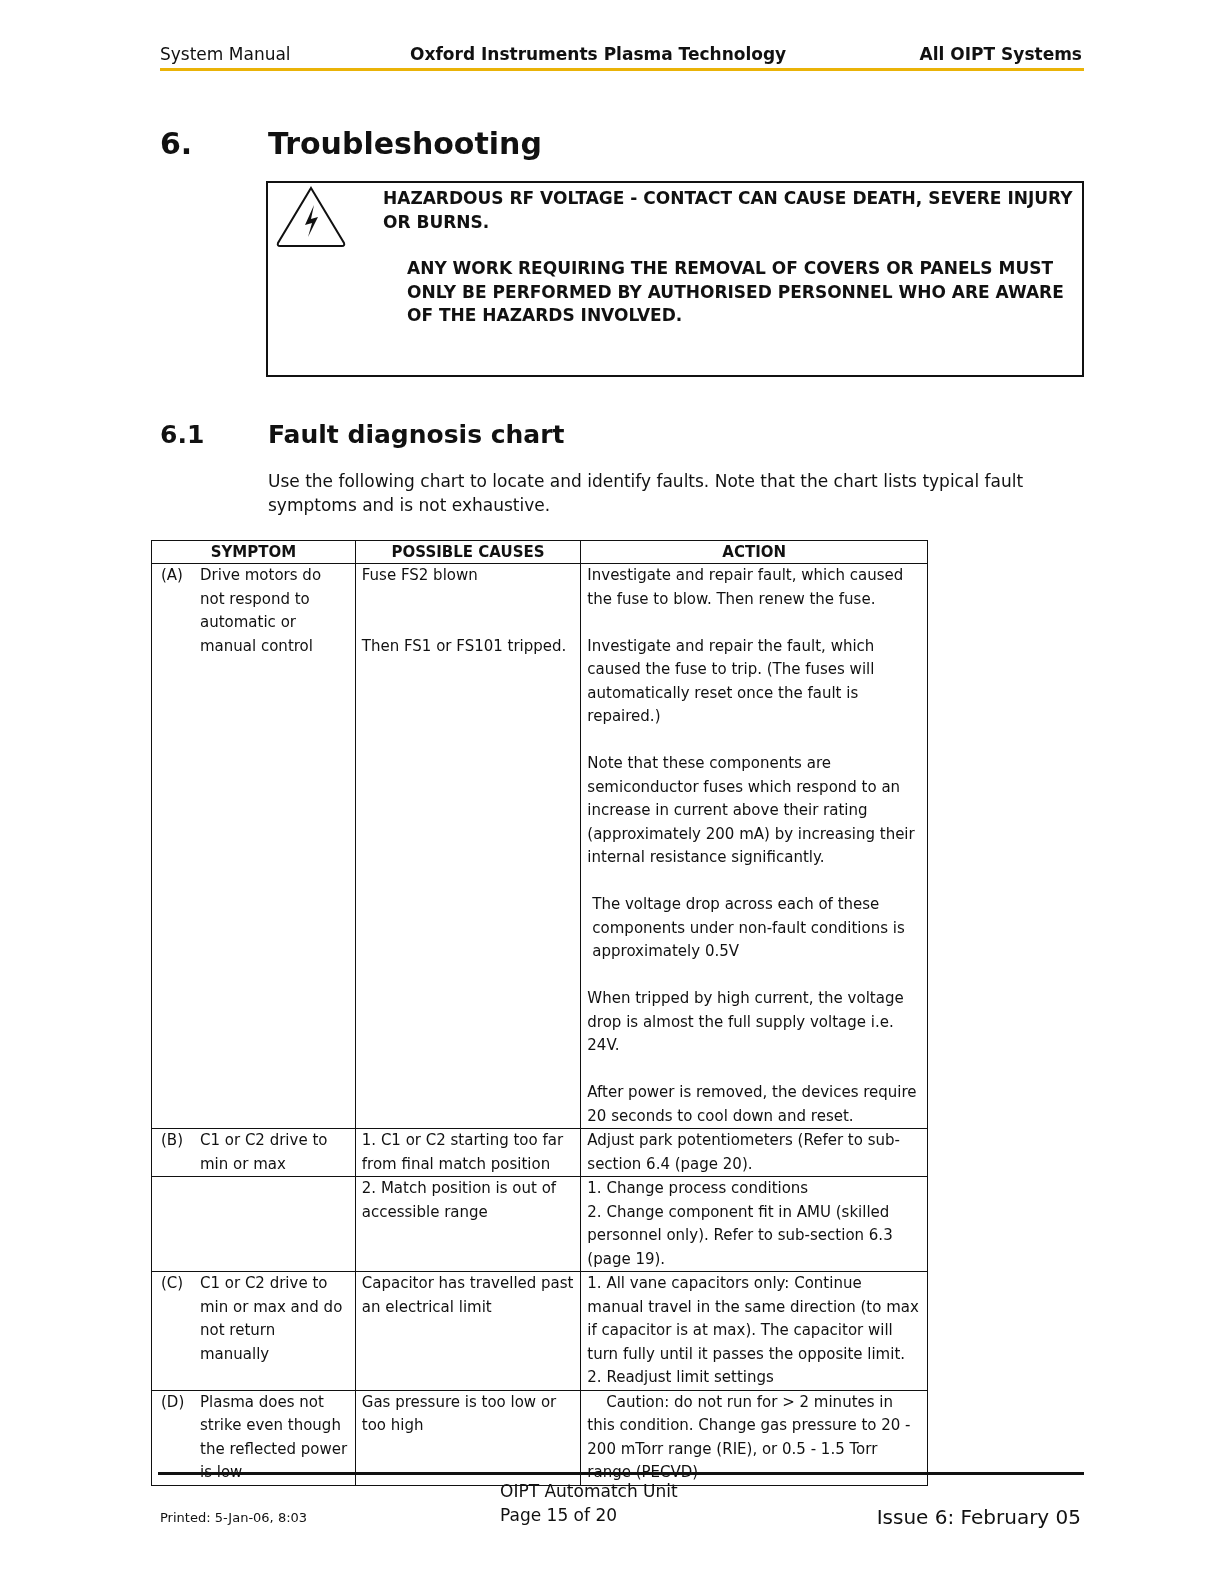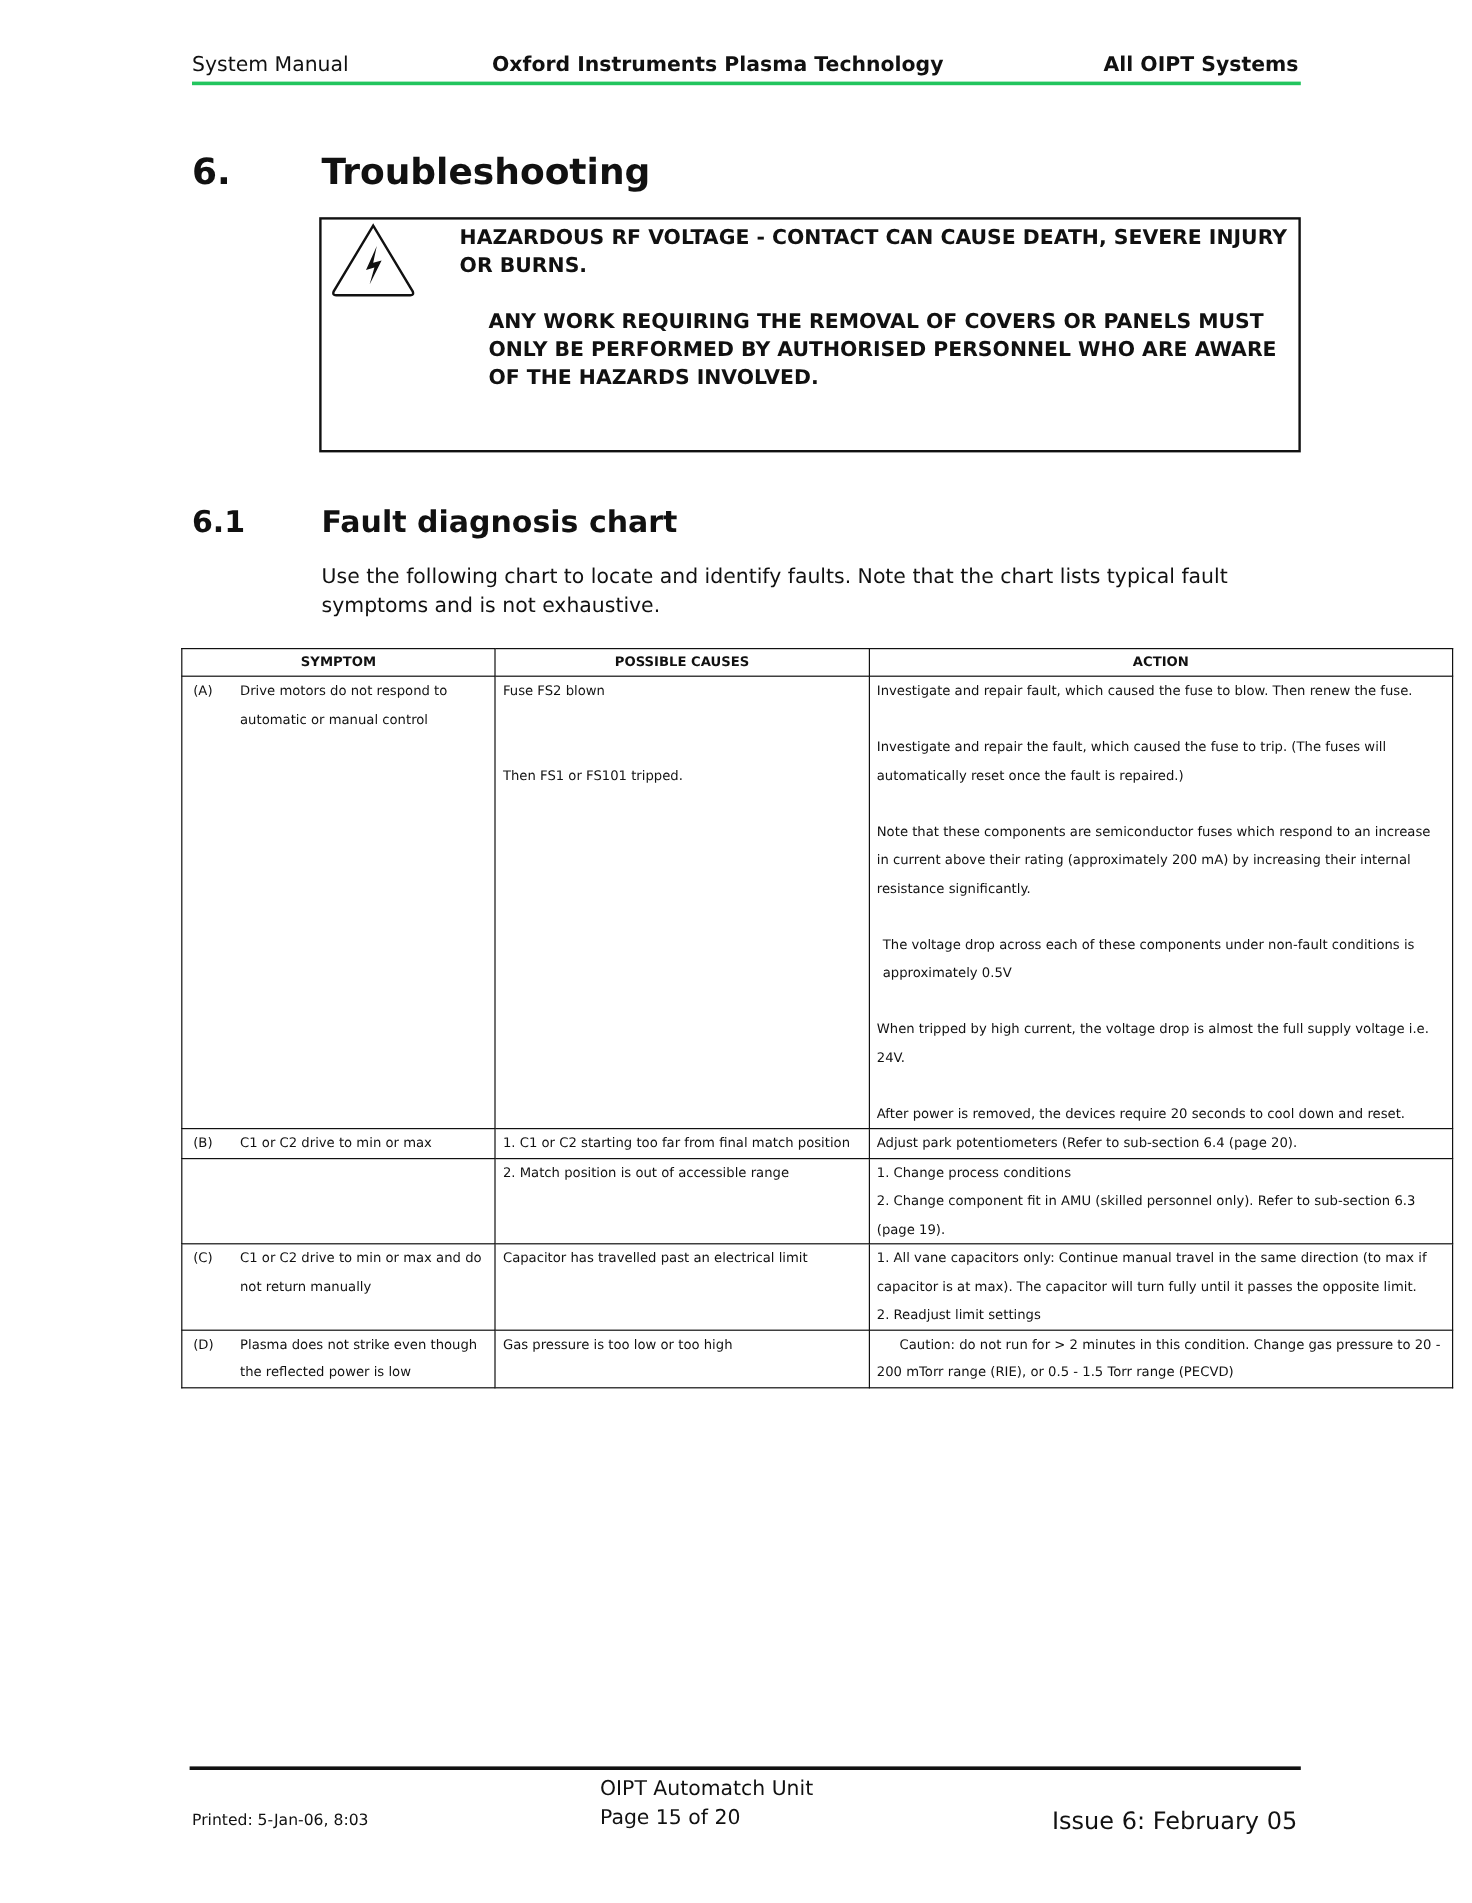--- a/index.html
+++ b/index.html
@@ -1,40 +1,40 @@
 <!DOCTYPE html>
 <html><head>
 <meta charset="utf-8">
 <style>
   html, body { margin: 0; padding: 0; background: #ffffff; }
   body { width: 1227px; height: 1586px; position: relative; overflow: hidden; color: #111; font-family: "DejaVu Sans", sans-serif; }
   .abs { position: absolute; }
 
   
-  .hdr { left: 160px; top: 42px; width: 924px; height: 26px; border-bottom: 3px solid #22c55e; }
+  .hdr { left: 160px; top: 42px; width: 924px; height: 26px; border-bottom: 3px solid #eab308; }
   .hdr span { position: absolute; top: 2px; font-size: 17px; }
   .hdr .left { left: 0; font-weight: normal; }
   .hdr .mid { left: 250px; font-weight: bold; }
   .hdr .right { right: 2px; font-weight: bold; }
 
   .h1num { left: 160px; top: 126px; font-size: 30px; font-weight: bold; }
   .h1 { left: 268px; top: 126px; font-size: 30px; font-weight: bold; }
 
   .warnbox { left: 266px; top: 181px; width: 814px; height: 192px; border: 2px solid #111; }
   .warnicon { left: 6px; top: 2px; width: 74px; height: 64px; }
   .warntext { left: 115px; top: 4px; width: 700px; font-size: 17px; font-weight: bold; line-height: 23.5px; }
   .warntext p { margin: 0; }
   .warntext p + p { margin-top: 23px; margin-left: 24px; }
 
   .h2num { left: 160px; top: 420px; font-size: 25px; font-weight: bold; }
   .h2 { left: 268px; top: 420px; font-size: 25px; font-weight: bold; }
 
   .intro { left: 268px; top: 470px; width: 800px; font-size: 17px; line-height: 23.5px; }
 
-  table.chart { position: absolute; left: 151px; top: 540px; width: 1060px; border-collapse: collapse; font-size: 11px; line-height: 23.5px; }
+  table.chart { position: absolute; left: 151px; top: 540px; width: 777px; border-collapse: collapse; font-size: 15px; line-height: 23.5px; }
   table.chart th, table.chart td { border: 1.5px solid #111; vertical-align: top; padding: 0 6px; text-align: left; }
   table.chart th { font-weight: bold; text-align: center; line-height: 22px; }
   col.c1 { width: 233px; }
   col.c2 { width: 278px; }
   col.c3 { width: 434px; }
   .sym { display: flex; }
   .sym .lbl { width: 39px; flex: none; padding-left: 3px; }
   .sym .txt { flex: 1; }
   .para { margin: 0; }
   .gap { height: 23.5px; }

